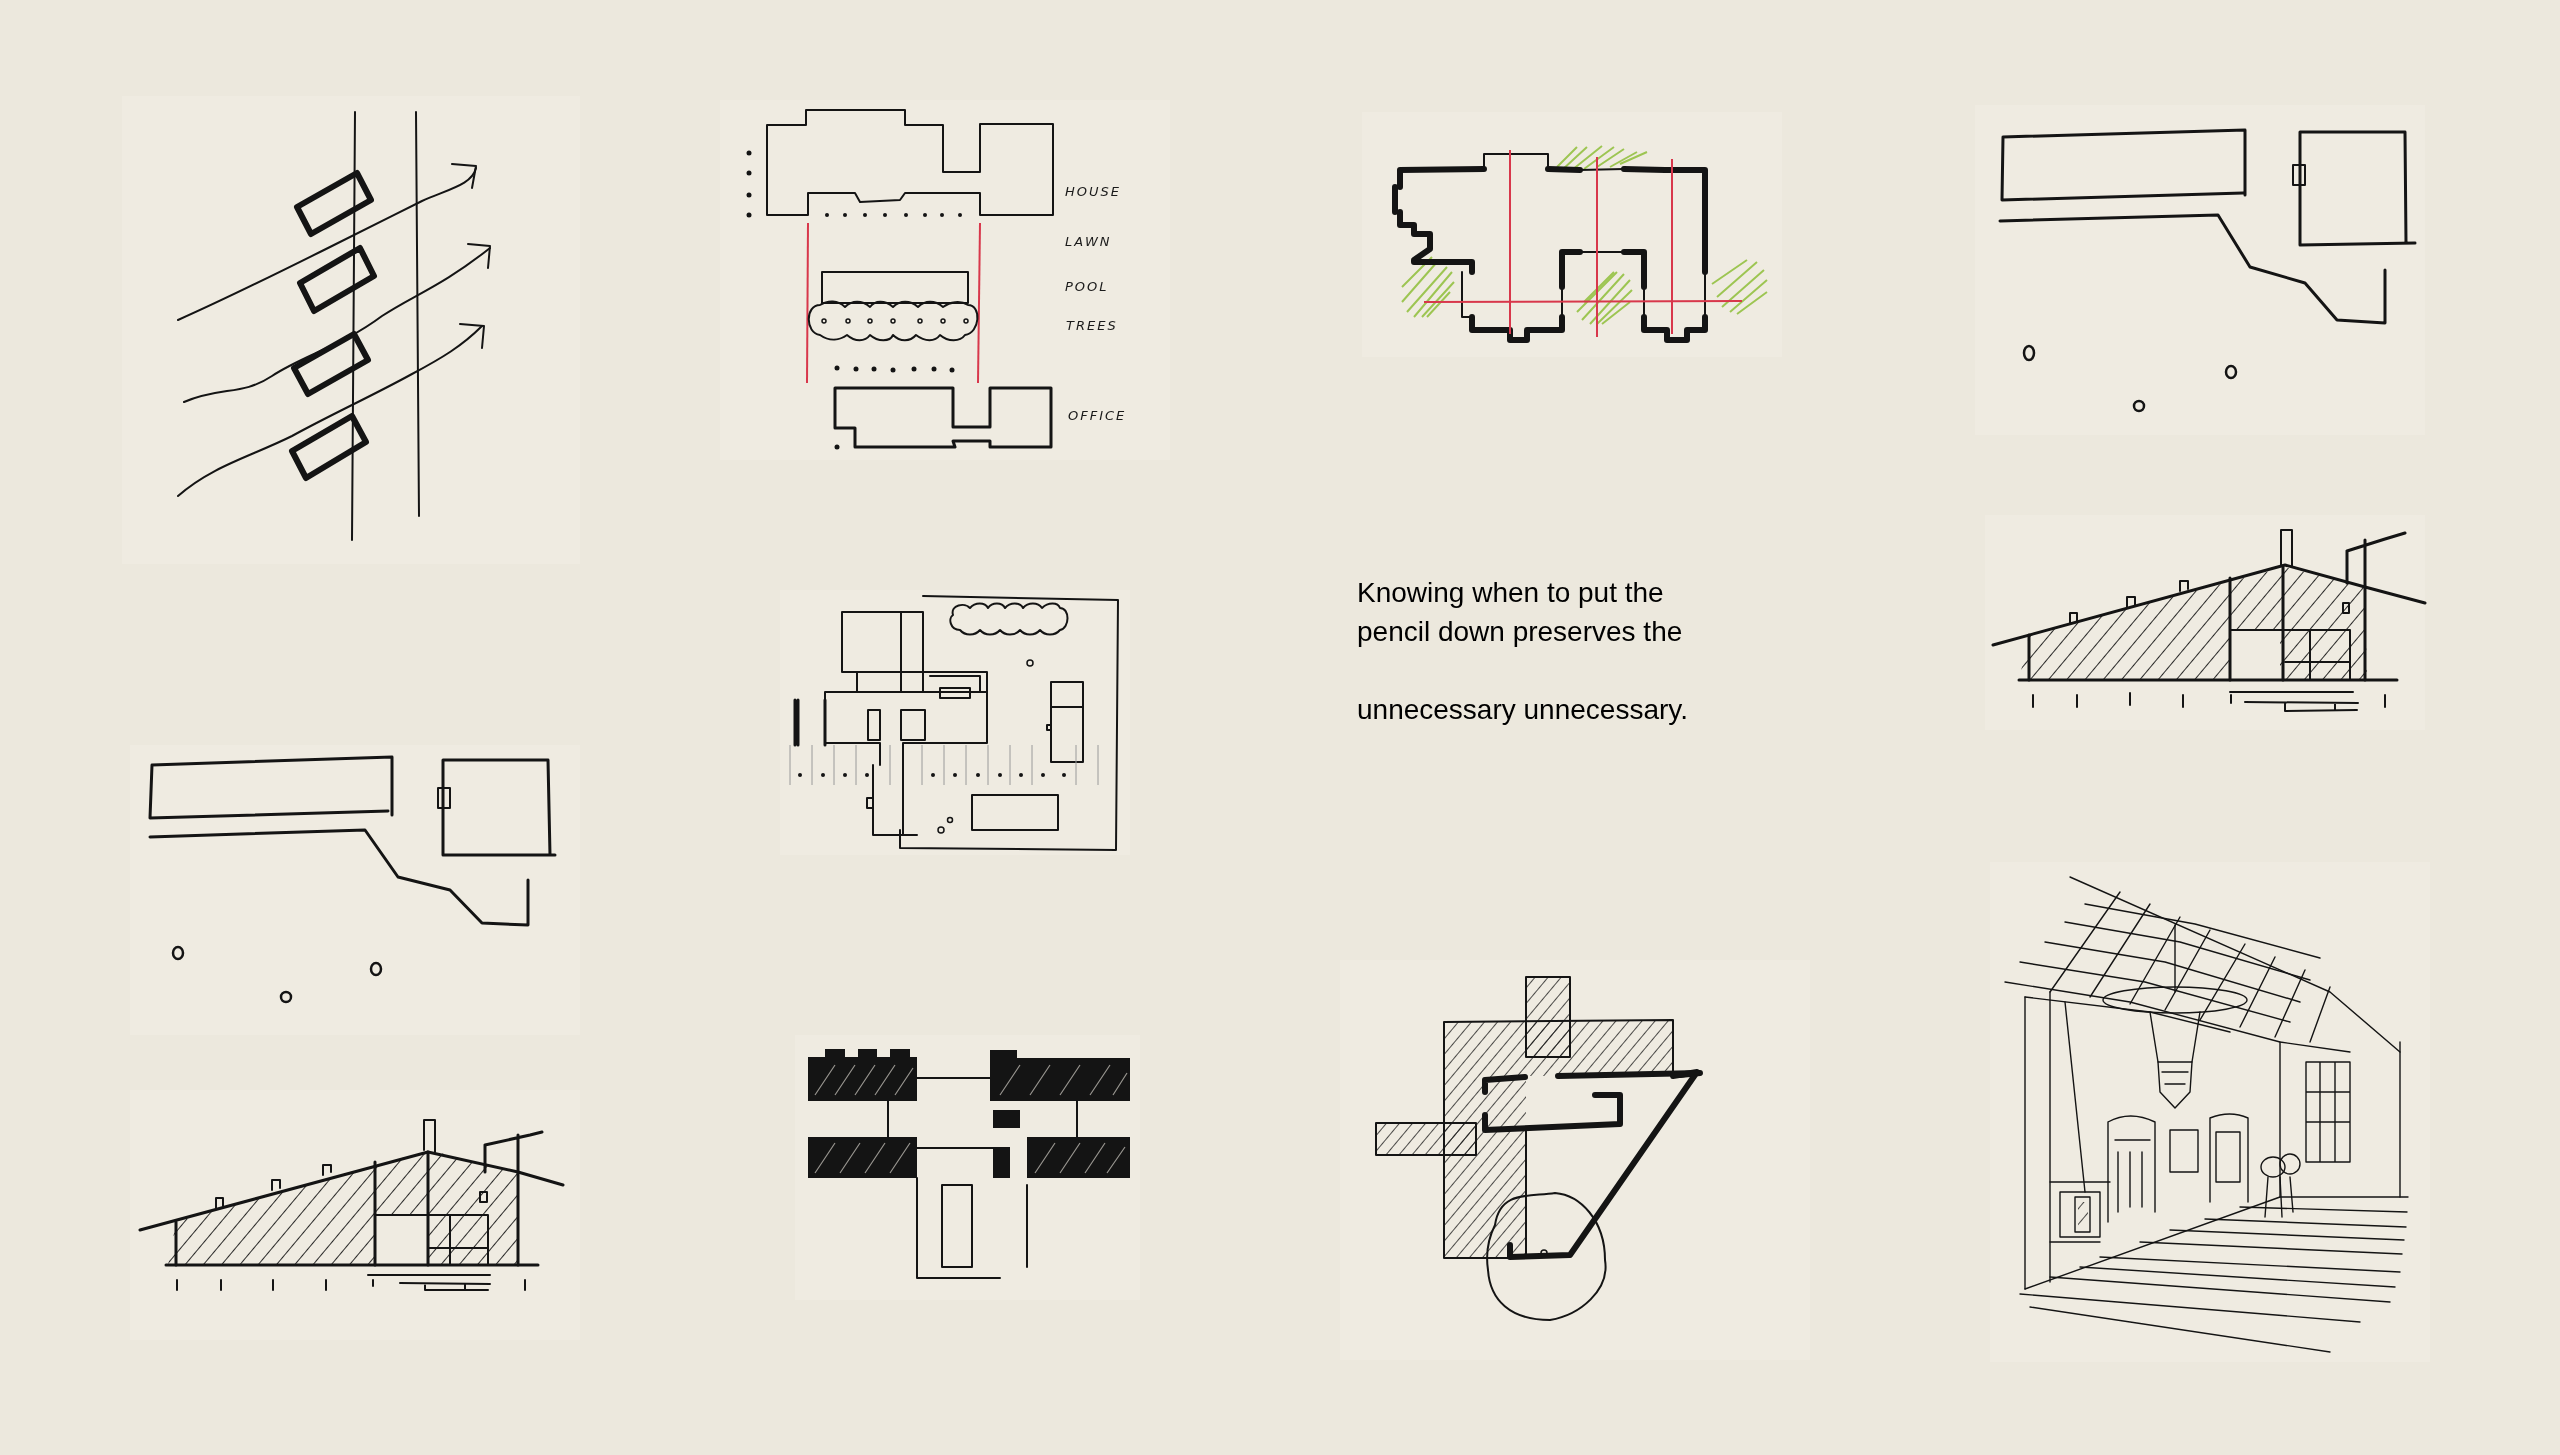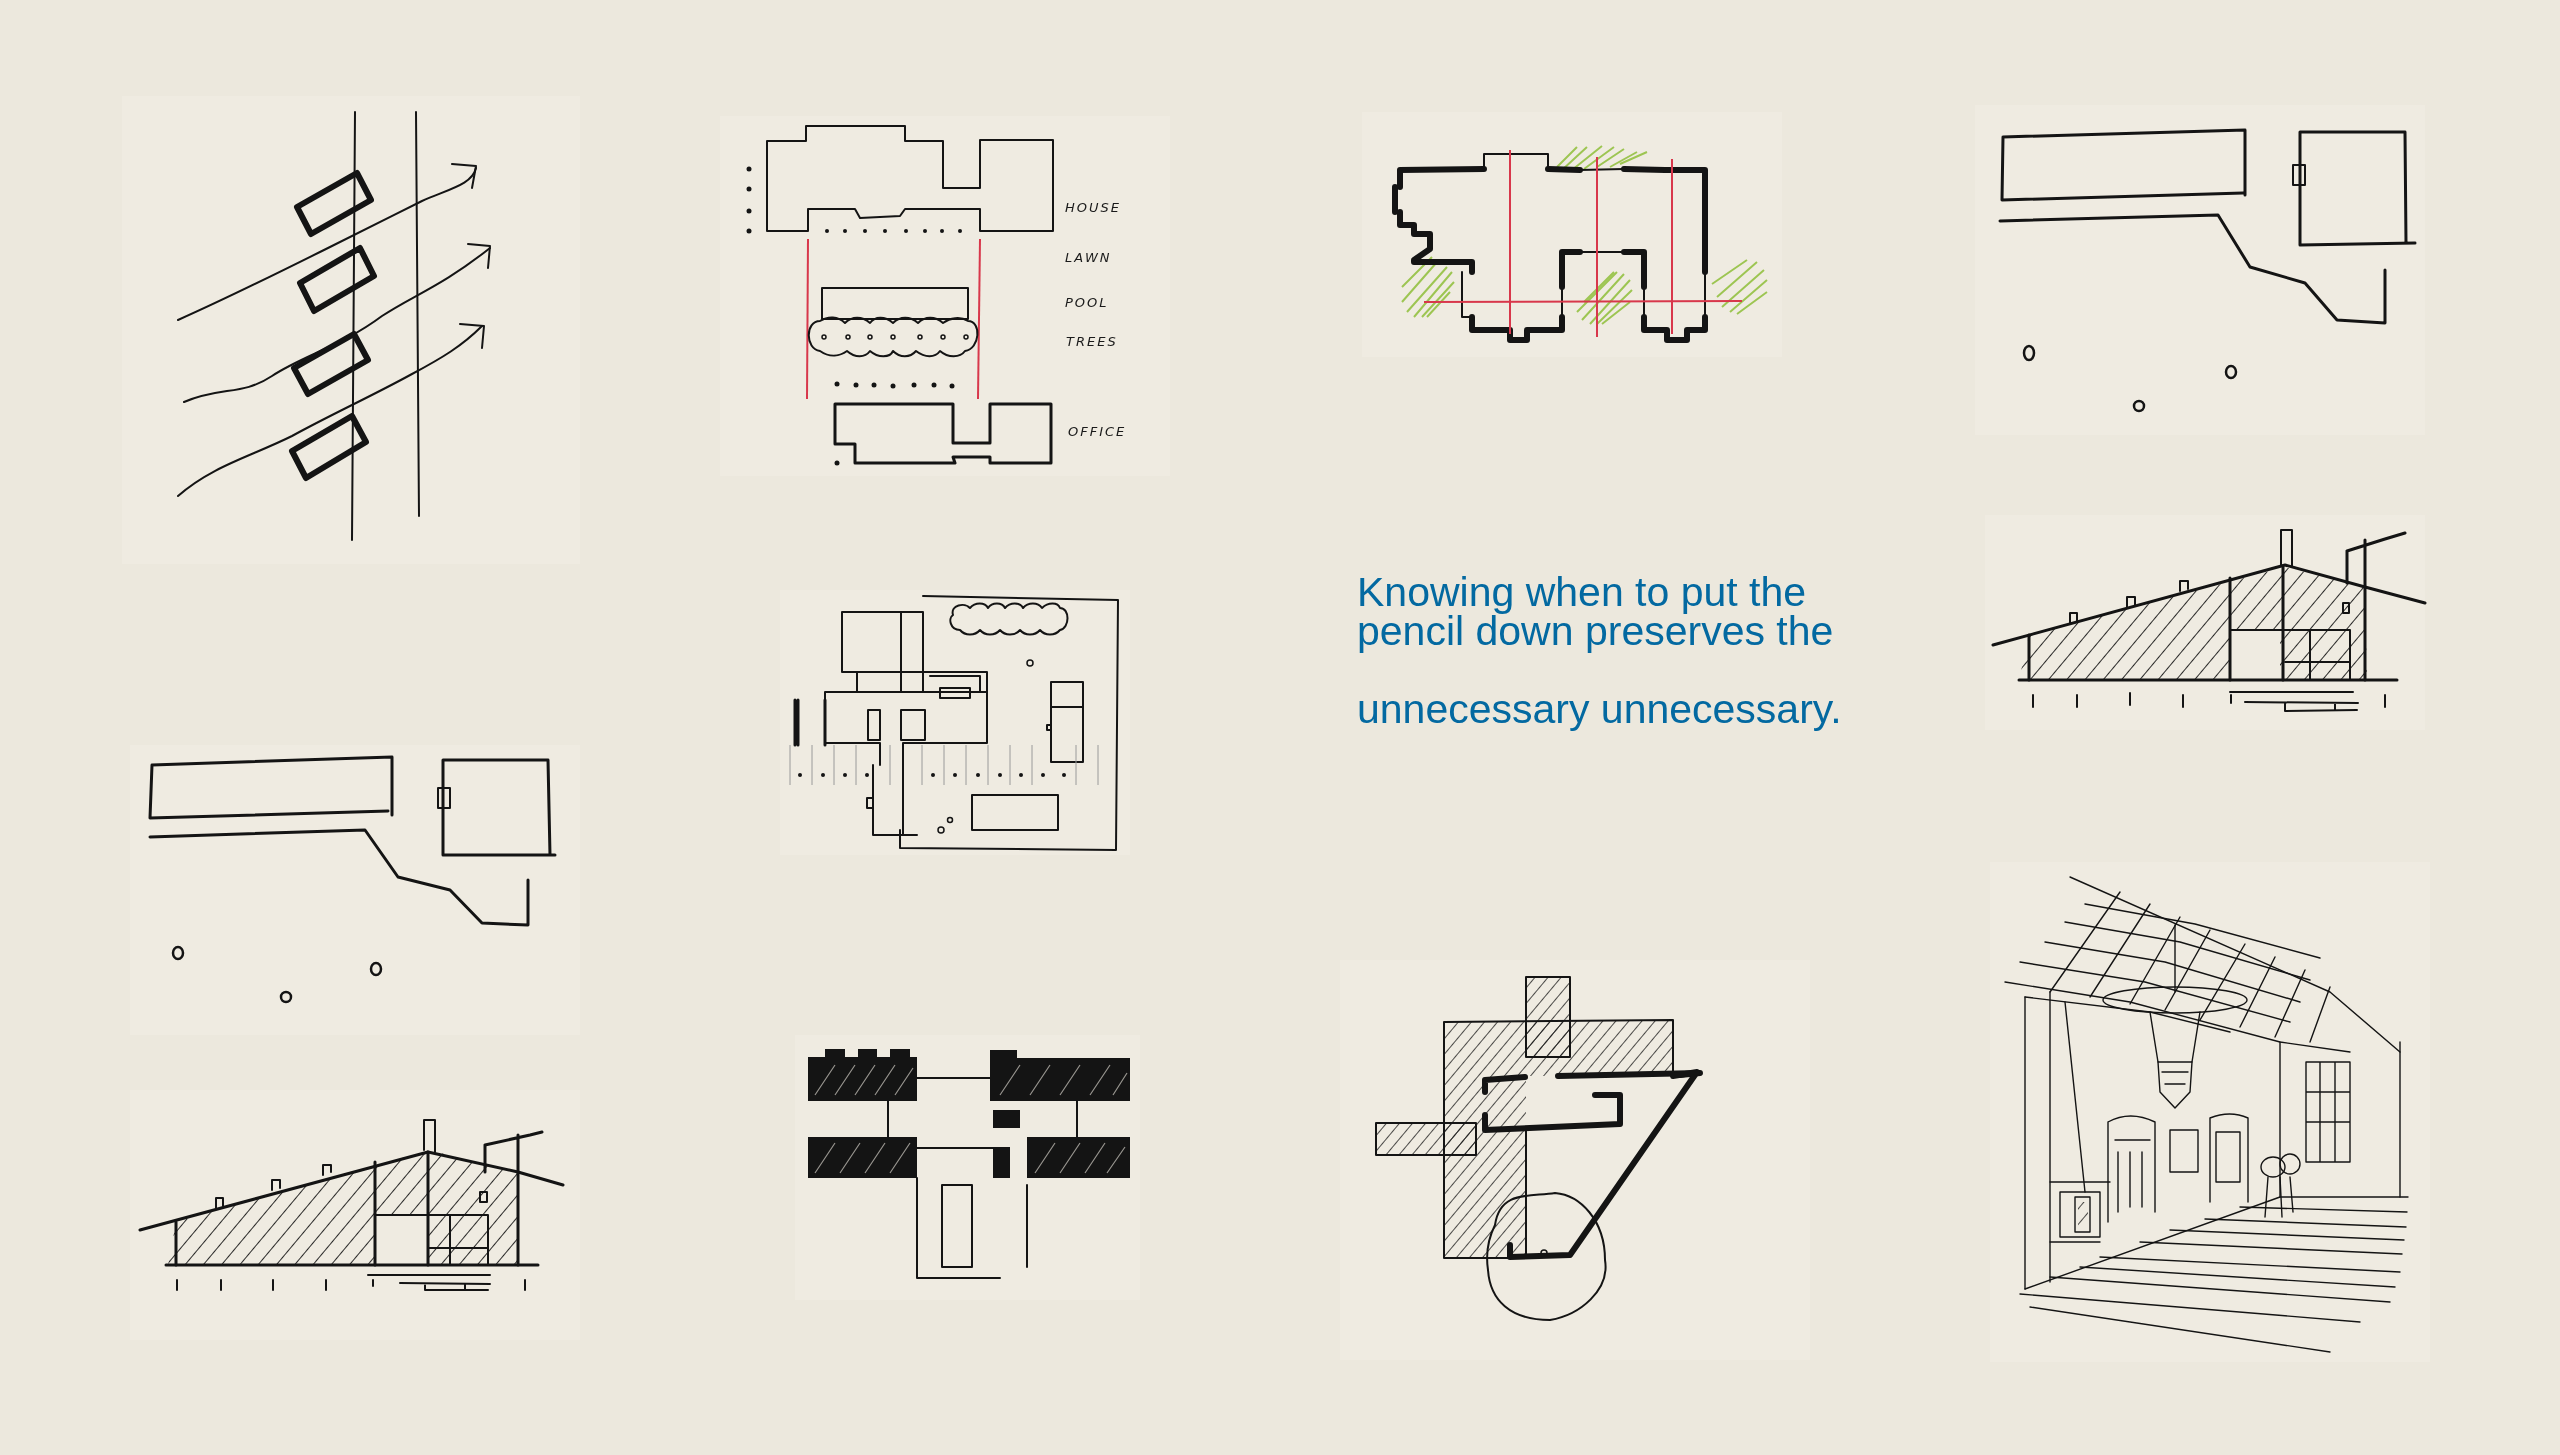--- a/index.html
+++ b/index.html
@@ -15,21 +15,21 @@
     .med { stroke-width: 3; }
     .bold { stroke-width: 6; }
     .red { fill: none; stroke: #d8374b; stroke-width: 2; }
     .label-hand {
       font-family: "DejaVu Sans", sans-serif; font-style: italic;
       font-size: 13px; letter-spacing: 2px; fill: #1a1a1a;
     }
     .quote {
       position: absolute; left: 1357px; top: 573px; width: 520px;
       font-family: "Liberation Sans", sans-serif;
-      font-size: 41px; line-height: 39px; color: #0369a1; margin: 0;
+      font-size: 28px; line-height: 39px; color: #000000; margin: 0;
       font-weight: 400;
     }
   </style>
 </head>
 <body>
 
 <div class="panel" style="left:122px; top:96px; width:458px; height:468px;">
   <svg viewBox="0 0 458 468">
 
     <path class="ink thin" d="M233 16 L230 444"></path>
@@ -46,21 +46,21 @@
       <path d="M56 224 C110 200 170 170 210 150 C250 130 270 120 300 105 C330 92 350 88 354 72"></path>
       <path d="M330 68 L354 70 L350 92"></path>
       <path d="M62 306 C100 290 120 300 150 280 C180 260 220 250 260 220 C290 200 320 190 368 152"></path>
       <path d="M346 148 L368 150 L366 172"></path>
       <path d="M56 400 C90 370 130 360 170 340 C210 318 250 300 290 278 C320 262 340 250 360 230"></path>
       <path d="M338 228 L362 230 L360 252"></path>
     </g>
   </svg>
 </div>
 
-<div class="panel" style="left:720px; top:116px; width:450px; height:360px;">
+<div class="panel" style="left:720px; top:100px; width:450px; height:360px;">
   <svg viewBox="0 0 450 360">
 
     <path class="ink thin" d="M47 115 L47 25 L86 25 L86 10 L185 10 L185 25 L223 25 L223 72 L260 72 L260 24 L333 24 L333 115 L260 115 L260 93 L185 93 L180 100 L140 102 L135 93 L88 93 L88 115 Z"></path>
 
     <g fill="#141414">
       <circle cx="29" cy="53" r="2.5"></circle>
         <circle cx="29" cy="73" r="2.5"></circle>
       <circle cx="29" cy="95" r="2.5"></circle>
         <circle cx="29" cy="115" r="2.5"></circle>
       <circle cx="107" cy="115" r="2"></circle>

